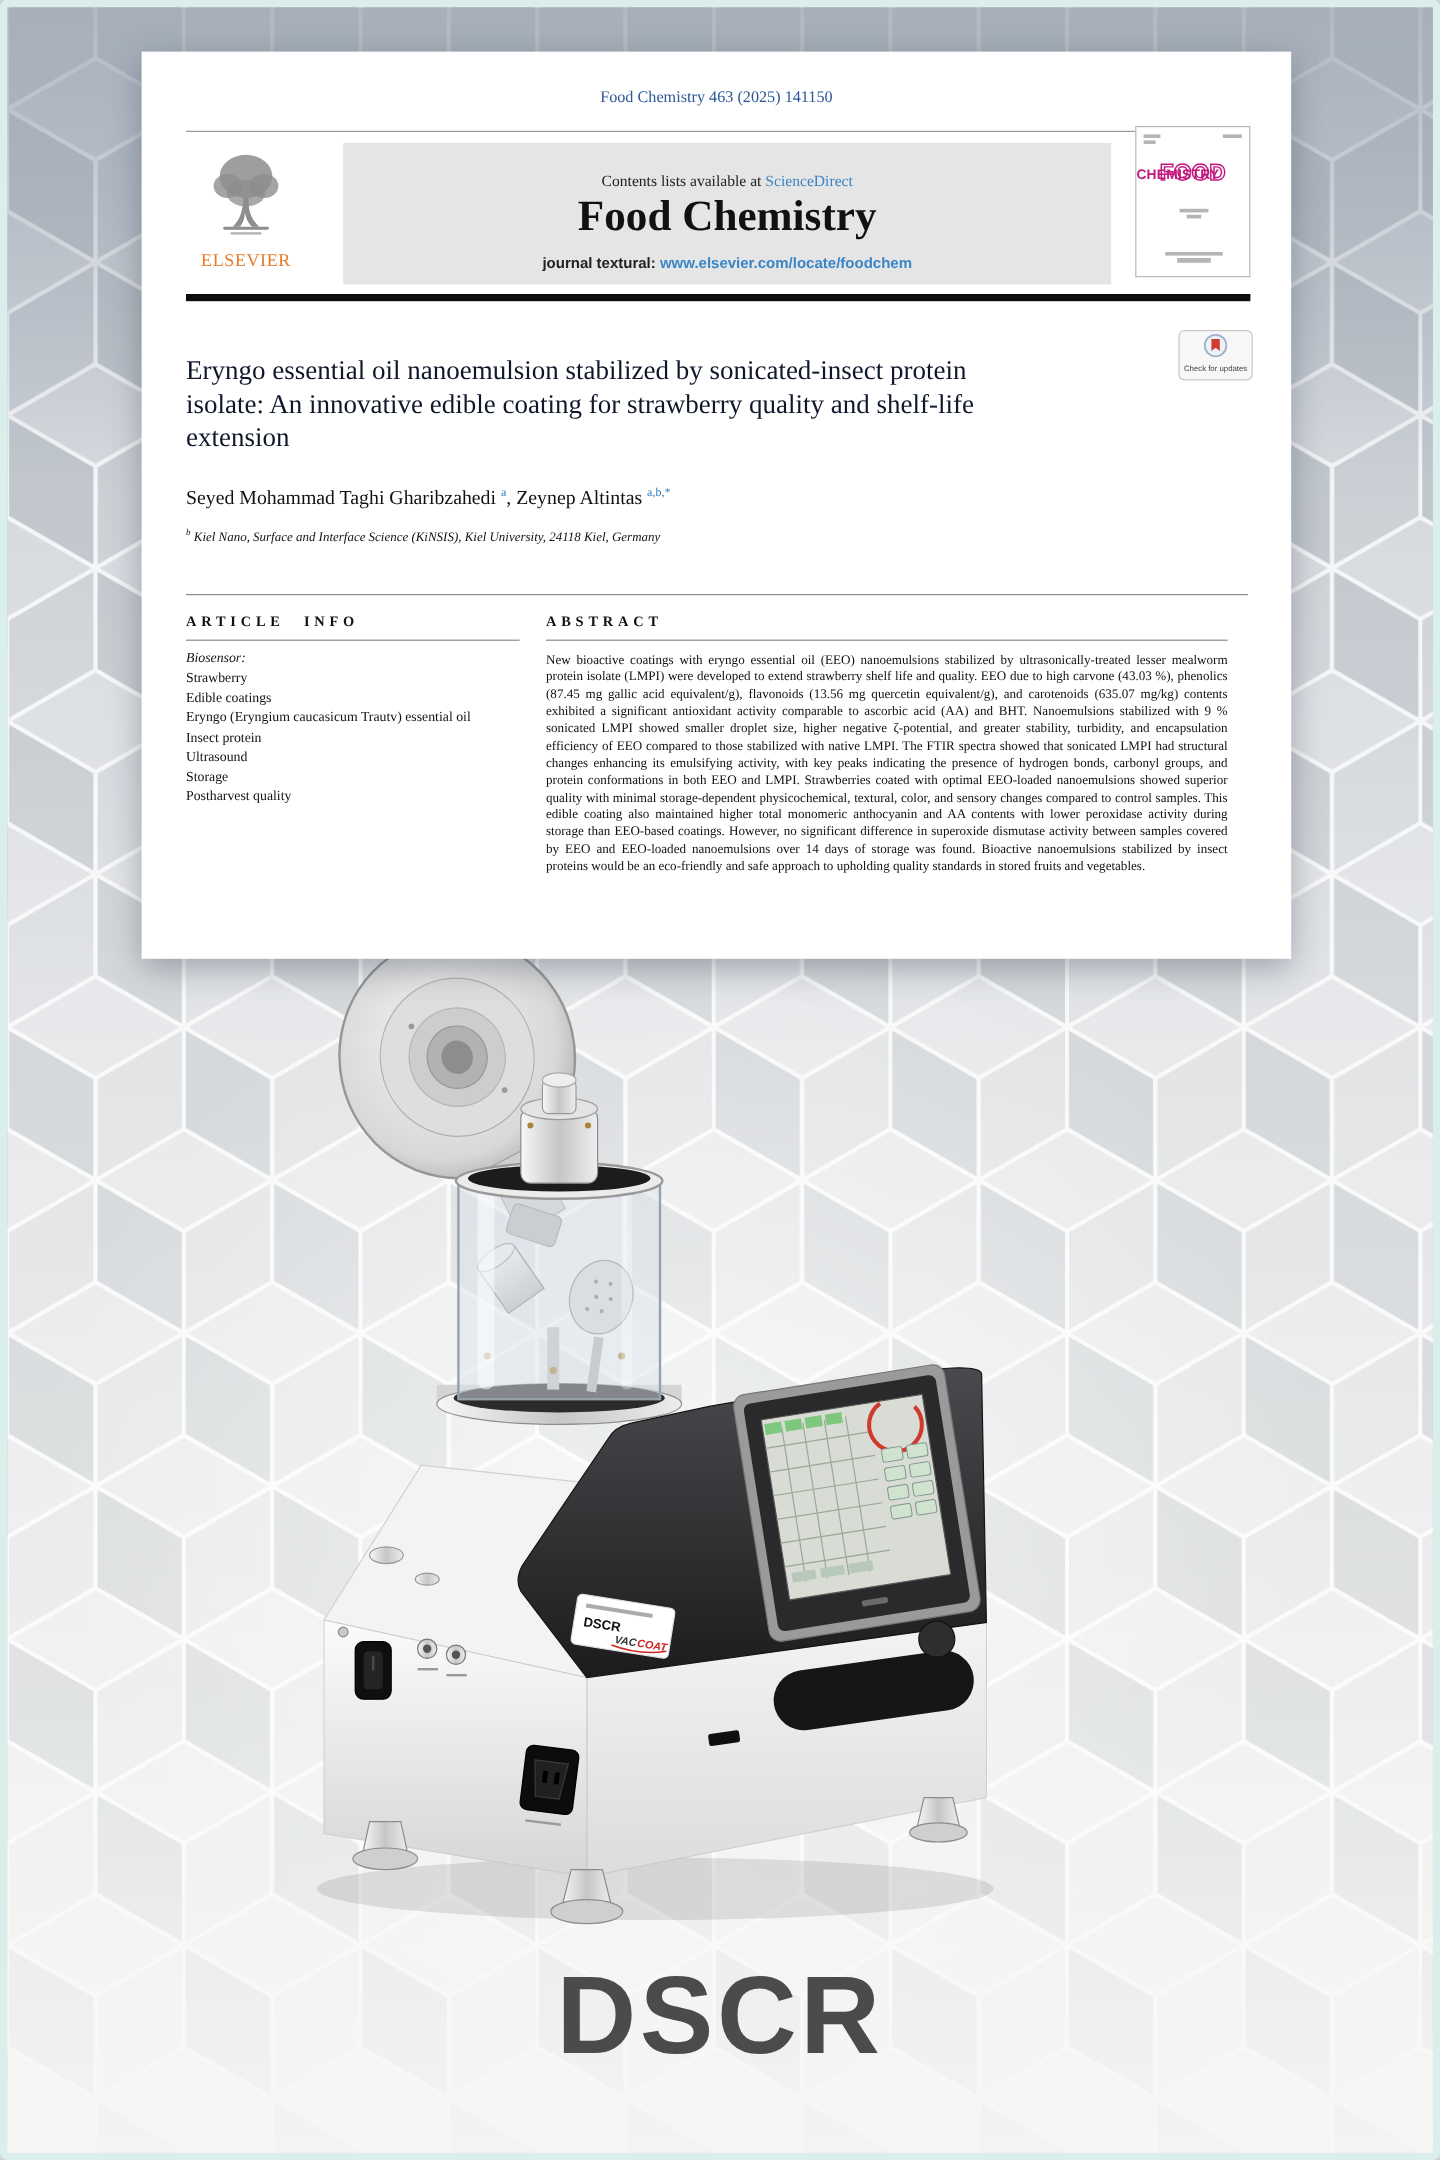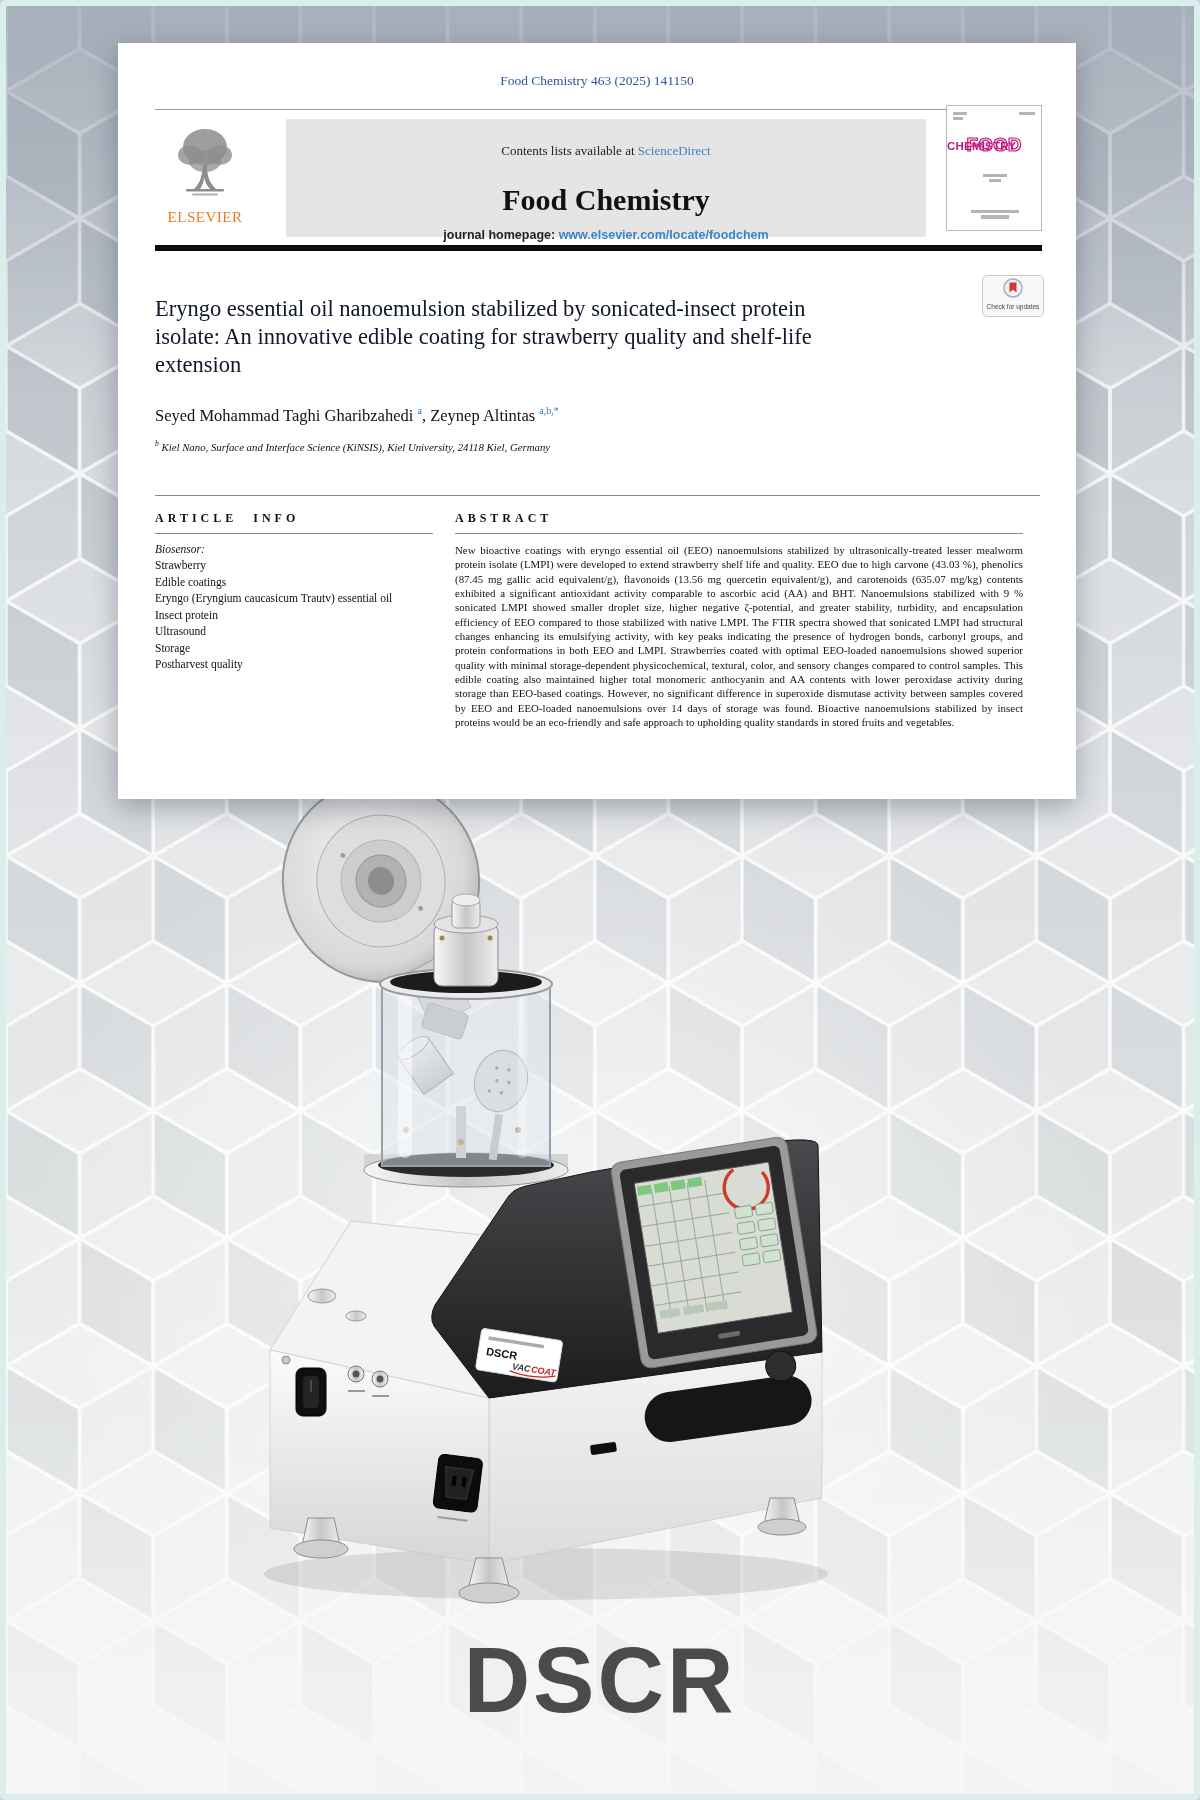--- a/index.html
+++ b/index.html
@@ -14,21 +14,21 @@
             font-size:13.5px;color:#2b5796;}
   .rule{position:absolute;left:37px;right:36px;height:1px;background:#9a9a9a;}
   .rule1{top:66px;}
   .rule2{top:452px;background:#8a8a8a;}
   .logo{position:absolute;left:28px;top:82px;width:118px;text-align:center;}
   .logo-name{font-size:15px;color:#e87a26;letter-spacing:0.5px;margin-top:6px;}
   .headbox{position:absolute;left:168px;top:76px;width:640px;height:118px;background:#e5e5e5;
            text-align:center;}
   .contents-line{margin-top:24px;font-size:13px;color:#222;}
   .link{color:#3a85c6;}
-  .journal-name{font-size:30px;font-weight:bold;color:#111;margin-top:24px;}
+  .journal-name{font-size:36px;font-weight:bold;color:#111;margin-top:0;}
   .homepage-line{margin-top:11px;font-family:"Liberation Sans","DejaVu Sans",sans-serif;
                  font-size:12.5px;font-weight:600;color:#222;}
   .cover{position:absolute;left:828px;top:62px;width:96px;height:126px;background:#ffffff;
          border:1px solid #b9b9b9;box-sizing:border-box;}
   .cover .microbar{position:absolute;background:#b5b5b5;}
   .cover-food{position:absolute;left:0;top:28px;width:100%;text-align:center;
               font-family:"Liberation Sans","DejaVu Sans",sans-serif;font-size:19px;font-weight:bold;
               color:#fdeef7;-webkit-text-stroke:1.2px #c2187e;letter-spacing:0px;}
   .cover-chem{position:absolute;left:0;top:34px;width:100%;
               font-family:"Liberation Sans","DejaVu Sans",sans-serif;font-size:11.5px;font-weight:bold;
@@ -125,21 +125,21 @@
       </svg>
       <div class="logo-name">ELSEVIER</div>
     </div>
 
     <div class="headbox">
       <div class="contents-line">
         <span>Contents lists available at </span><span class="link">ScienceDirect</span>
       </div>
       <div class="journal-name">Food Chemistry</div>
       <div class="homepage-line">
-        <span>journal homepage: </span><span class="link">www.elsevier.com/locate/foodchem</span>
+        <span>journal textural: </span><span class="link">www.elsevier.com/locate/foodchem</span>
       </div>
     </div>
 
     <div class="cover">
       <span class="microbar" style="left:6px;top:6px;width:14px;height:3px;"></span>
       <span class="microbar" style="left:6px;top:11px;width:10px;height:3px;"></span>
       <span class="microbar" style="right:6px;top:6px;width:16px;height:3px;"></span>
       <div class="cover-food">FOOD</div>
       <div class="cover-chem">CHEMISTRY</div>
       <span class="microbar" style="left:36px;top:68px;width:24px;height:2.5px;"></span>

